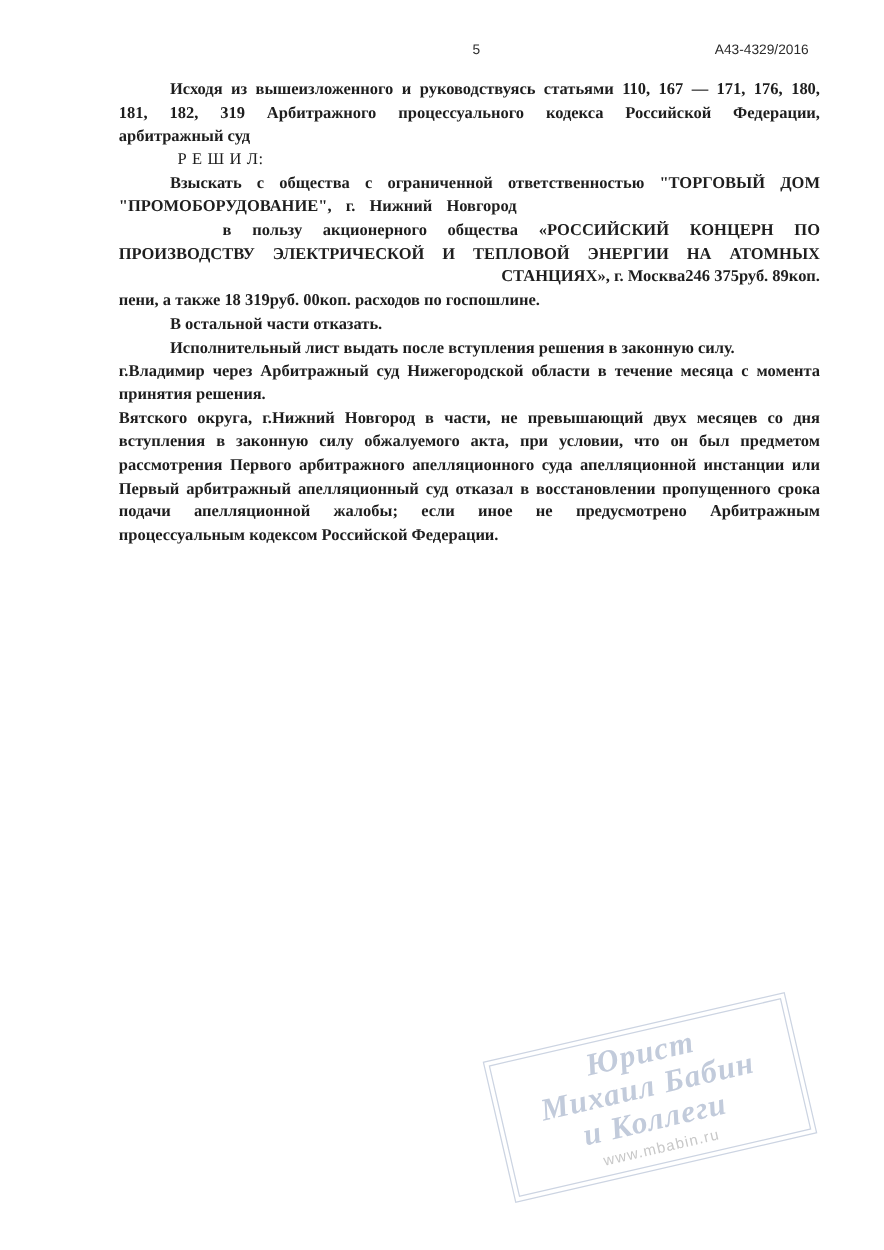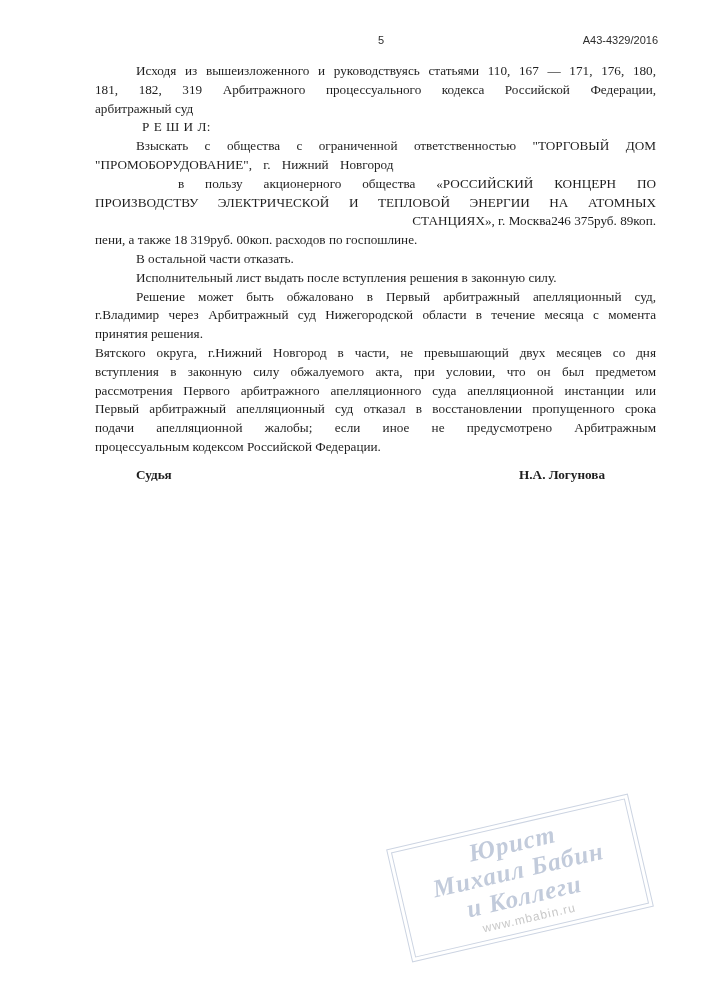--- a/index.html
+++ b/index.html
@@ -13,30 +13,30 @@
     overflow:hidden;
   }
   
   .hdr-page-num {
     position:absolute; top:34px; left:346px; width:70px;
     text-align:center;
     font-family:"Liberation Sans", sans-serif;
     font-size:11px; color:#2c2c2c;
   }
   .hdr-case-num {
-    position:absolute; top:34px; right:49px;
+    position:absolute; top:34px; right:60px;
     font-family:"Liberation Sans", sans-serif;
     font-size:11px; color:#2c2c2c;
   }
   
   .doc-body {
     position:absolute; left:95px; top:62px; width:561px;
     font-size:13.2px; line-height:18.8px;
   }
-  .ln { min-height:18.8px; }
+  .ln { min-height:18.8px;font-weight:bold; }
   .js { text-align:justify; text-align-last:justify; }
   .ind { text-indent:41px; }
   .pad { padding-left:83px; }
   .ws { word-spacing:8px; }
   .ctr { text-align:left; text-indent:47px; font-weight:400; letter-spacing:0.5px; }
   .split { display:flex; justify-content:flex-end; }
   .sig-row {
     display:flex; justify-content:space-between;
     margin-top:9px; font-weight:700; padding-right:51px;
   }
@@ -86,34 +86,29 @@
     <div class="ln ws">"ПРОМОБОРУДОВАНИЕ", г. Нижний Новгород</div>
     <div class="ln js pad">в пользу акционерного общества «РОССИЙСКИЙ КОНЦЕРН ПО</div>
     <div class="ln js">ПРОИЗВОДСТВУ ЭЛЕКТРИЧЕСКОЙ И ТЕПЛОВОЙ ЭНЕРГИИ НА АТОМНЫХ</div>
     <div class="ln split">
       <span>СТАНЦИЯХ», г. Москва</span>
       <span>246 375руб. 89коп.</span>
     </div>
     <div class="ln">пени, а также 18 319руб. 00коп. расходов по госпошлине.</div>
     <div class="ln ind">В остальной части отказать.</div>
     <div class="ln ind">Исполнительный лист выдать после вступления решения в законную силу.</div>
-    <div class="ln js ind">Решение может быть обжаловано в Первый арбитражный апелляционный суд,</div>
     <div class="ln js">г.Владимир через Арбитражный суд Нижегородской области в течение месяца с момента</div>
     <div class="ln">принятия решения.</div>
     <div class="ln js">Вятского округа, г.Нижний Новгород в части, не превышающий двух месяцев со дня</div>
     <div class="ln js">вступления в законную силу обжалуемого акта, при условии, что он был предметом</div>
     <div class="ln js">рассмотрения Первого арбитражного апелляционного суда апелляционной инстанции или</div>
     <div class="ln js">Первый арбитражный апелляционный суд отказал в восстановлении пропущенного срока</div>
     <div class="ln js">подачи апелляционной жалобы; если иное не предусмотрено Арбитражным</div>
     <div class="ln">процессуальным кодексом Российской Федерации.</div>
 
-    <div class="sig-row">
-      <span class="sig-label">Судья</span>
-      <span>Н.А. Логунова</span>
-    </div>
   </div>
 
   <div class="stamp">
     <div class="stamp-inner">
       <div class="stamp-main">Юрист</div>
       <div class="stamp-main">Михаил Бабин</div>
       <div class="stamp-main">и Коллеги</div>
       <div class="stamp-url">www.mbabin.ru</div>
     </div>
   </div>

